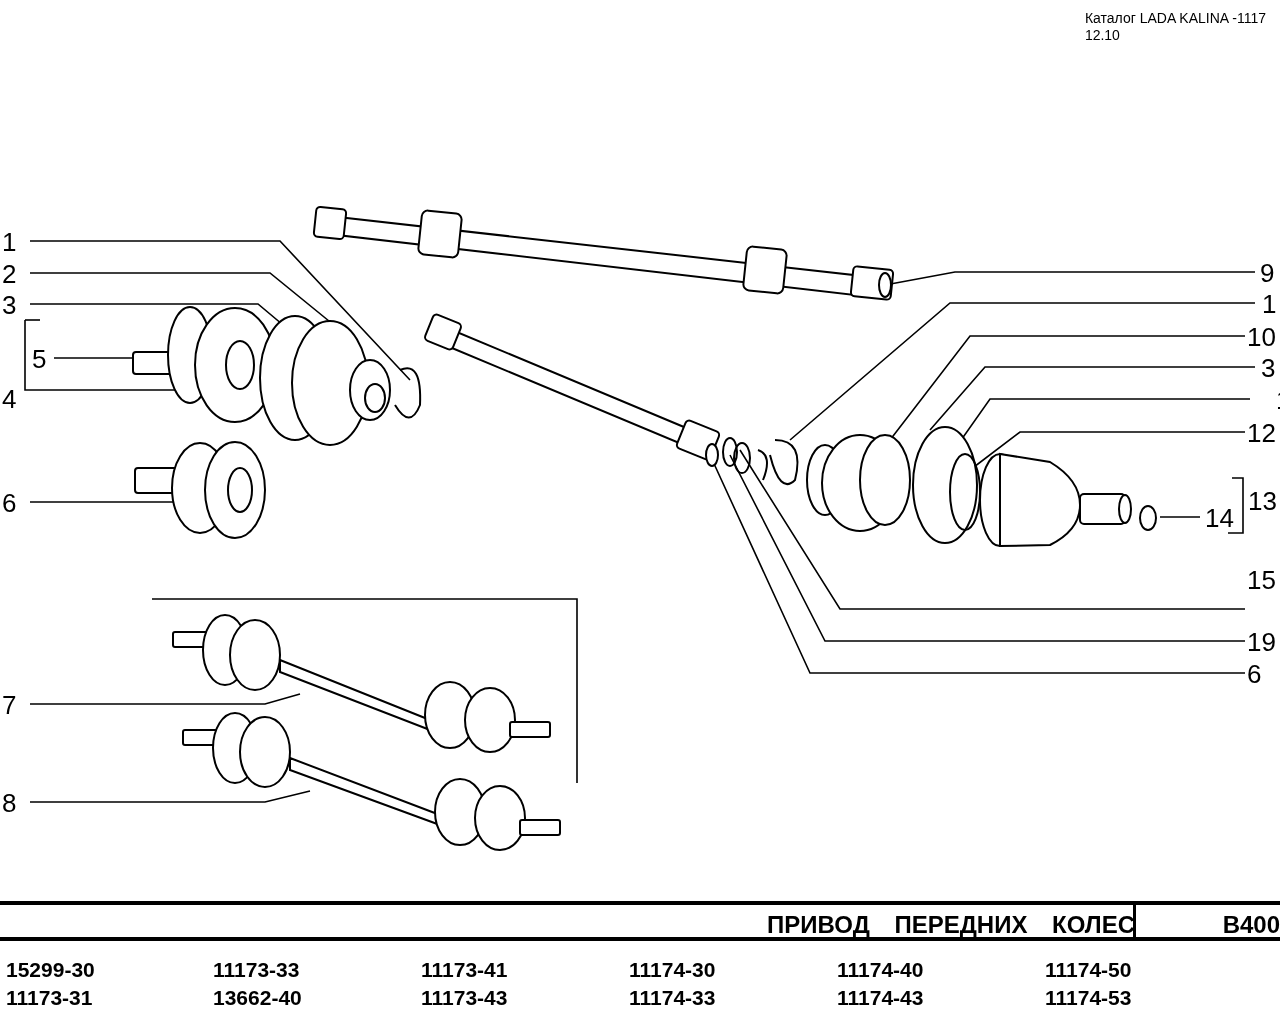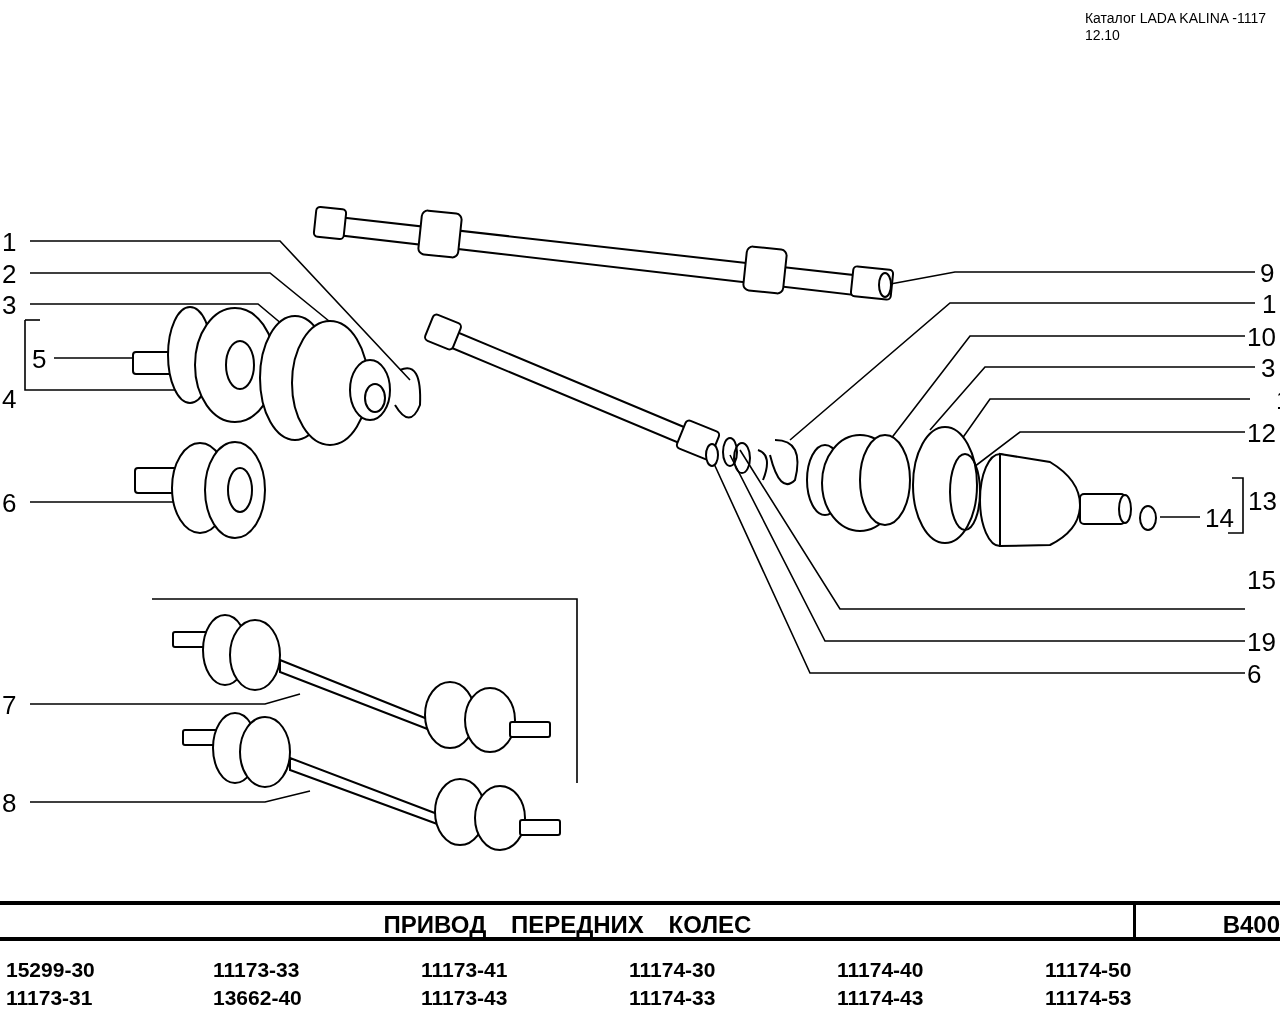--- a/index.html
+++ b/index.html
@@ -1,21 +1,21 @@
 <!DOCTYPE html>
 <html><head>
 <meta charset="utf-8">
 <style>
   html, body { margin:0; padding:0; background:#fff; }
   body { width:1280px; height:1021px; position:relative; overflow:hidden; font-family:"Liberation Sans", sans-serif; color:#000; }
   .hdr { position:absolute; right:14px; top:10px; text-align:left; font-size:14px; line-height:17px; }
   .callout { position:absolute; font-size:26px; line-height:26px; }
   svg.diagram { position:absolute; left:0; top:0; }
   .title-bar { position:absolute; left:0; top:901px; width:1280px; height:40px; border-top:4px solid #000; border-bottom:4px solid #000; box-sizing:border-box; }
-  .title-text { position:absolute; left:0; width:1135px; top:6px; text-align:center; font-weight:bold; font-size:24px; word-spacing:18px; }
+  .title-text { position:absolute; left:0; width:1135px; top:6px; text-align:right; font-weight:bold; font-size:24px; word-spacing:18px; }
   .title-divider { position:absolute; left:1133px; top:0; width:3px; height:100%; background:#000; }
   .code { position:absolute; left:1136px; right:0; top:6px; text-align:right; font-weight:bold; font-size:24px; }
   .models { position:absolute; top:958px; left:0; width:1280px; }
   .model { position:absolute; font-weight:bold; font-size:21px; }
 </style>
 </head>
 <body>
 
 <div class="hdr">
   <div>Каталог LADA KALINA -1117</div>

